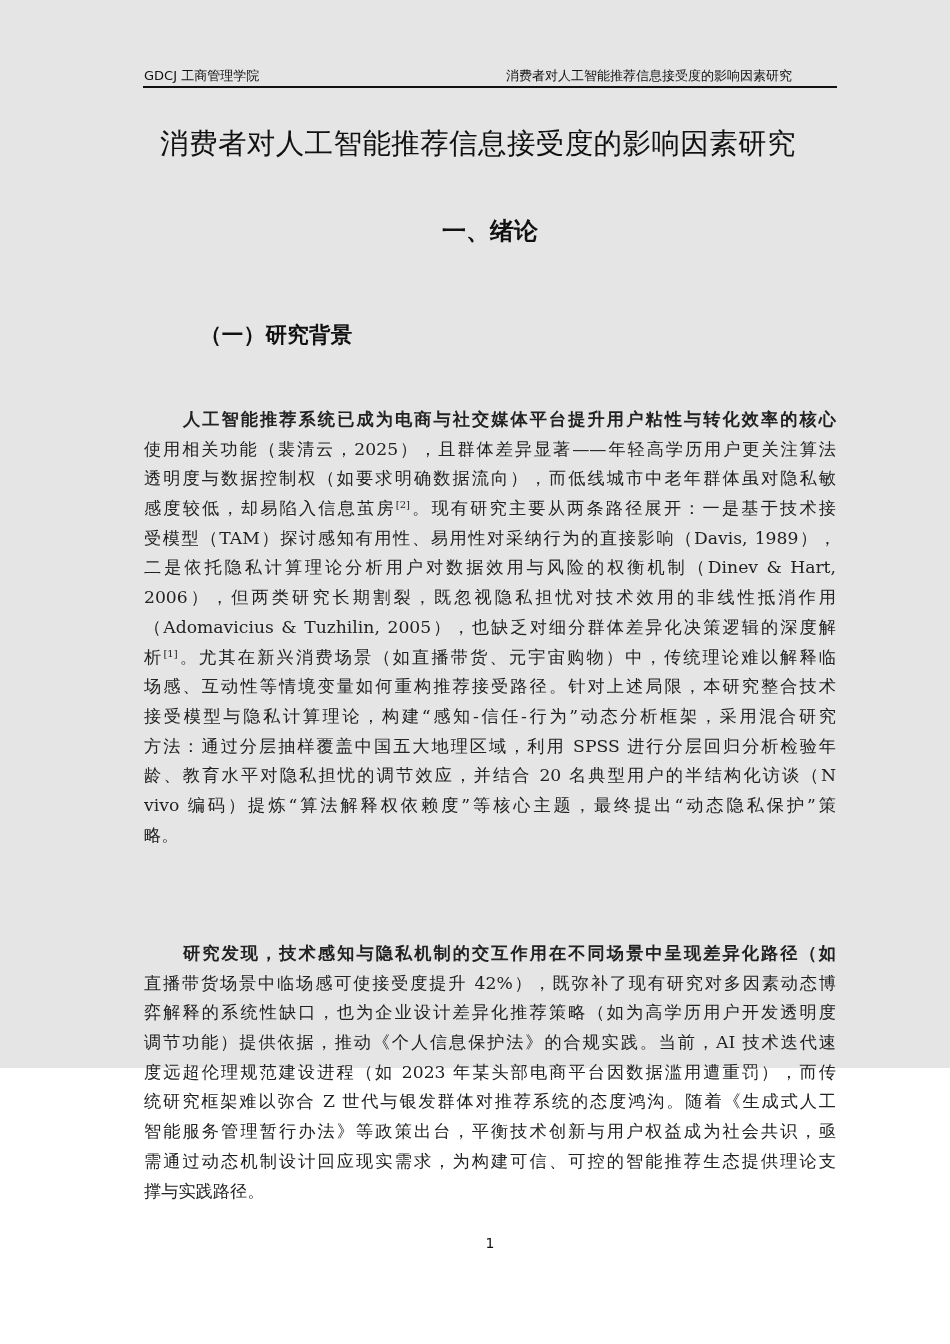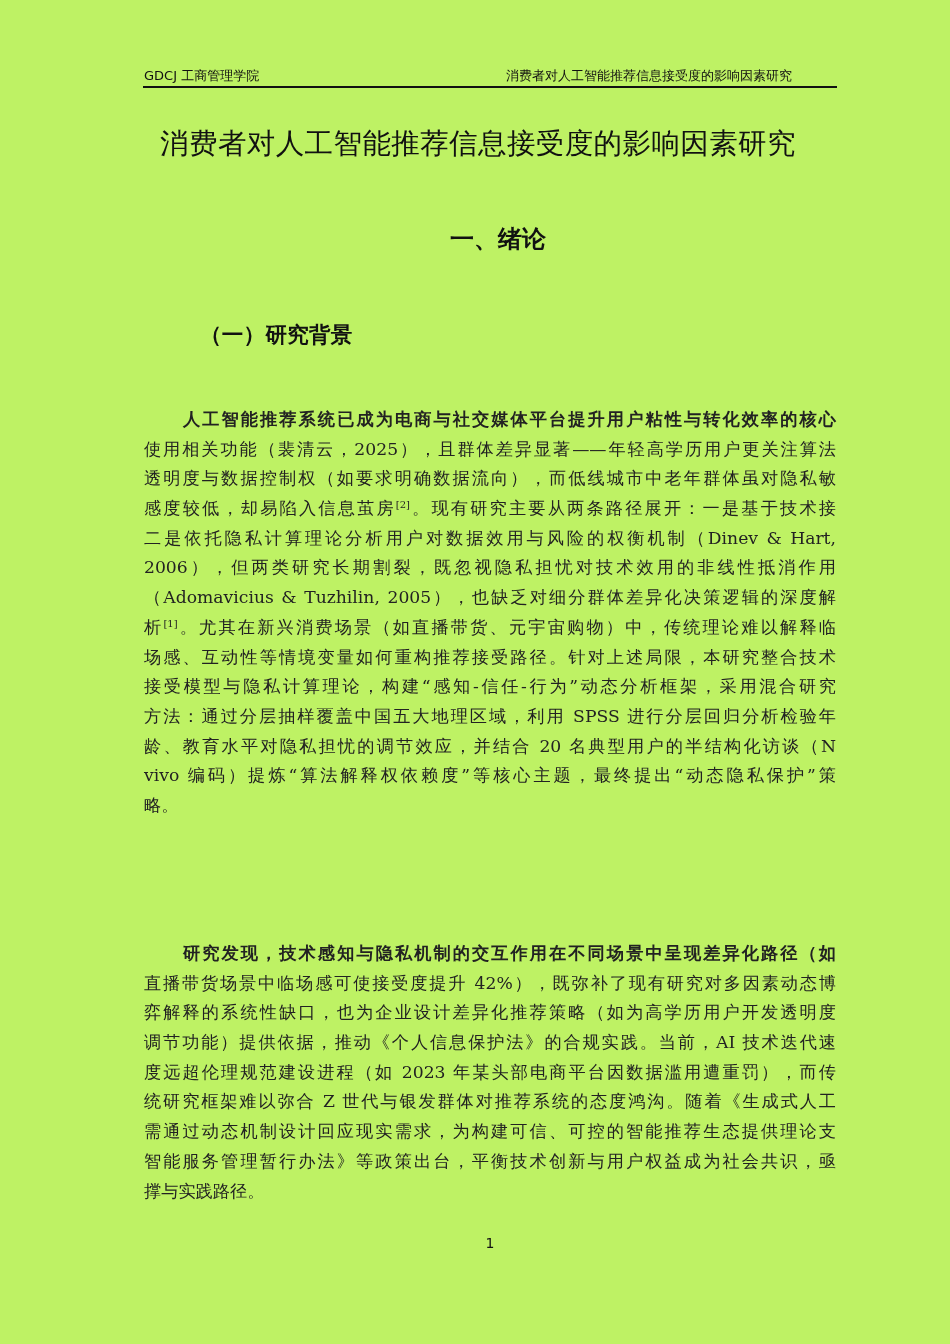--- a/index.html
+++ b/index.html
@@ -11,22 +11,22 @@
       width: 950px;
       height: 1344px;
       position: relative;
       overflow: hidden;
       color: #111111;
     }
     .page {
       position: absolute;
       left: 0; top: 0;
       width: 950px;
-      height: 1344px;
-      background: #bef264;
+      height: 1068px;
+      background: #e5e5e5;
     }
     .running-header {
       position: absolute;
       left: 143px;
       top: 66px;
       width: 694px;
       height: 20px;
       border-bottom: 2px solid #111111;
       font-family: "DejaVu Sans", "Liberation Sans", sans-serif;
       font-size: 13px;
@@ -60,21 +60,21 @@
     .chapter-heading {
       position: absolute;
       left: 390px;
       top: 212px;
       width: 200px;
       text-align: center;
       font-family: "DejaVu Sans", "Liberation Sans", sans-serif;
       font-size: 24px;
       font-weight: bold;
       line-height: 38px;
-      margin: 8px;
+      margin: 0;
     }
     .section-heading {
       position: absolute;
       left: 200px;
       top: 318px;
       width: 300px;
       font-family: "DejaVu Sans", "Liberation Sans", sans-serif;
       font-size: 21.5px;
       line-height: 34px;
       font-weight: bold;
@@ -137,39 +137,40 @@
 
   <h2 class="chapter-heading">一、绪论</h2>
 
   <h3 class="section-heading">（一）研究背景</h3>
 
   <div class="body-text para-1">
     <span class="line first">人工智能推荐系统已成为电商与社交媒体平台提升用户粘性与转化效率的核心</span>
     <span class="line">使用相关功能（裴清云，2025），且群体差异显著——年轻高学历用户更关注算法</span>
     <span class="line">透明度与数据控制权（如要求明确数据流向），而低线城市中老年群体虽对隐私敏</span>
     <span class="line"><span>感度较低，却易陷入信息茧房</span><sup class="cite">[2]</sup><span>。现有研究主要从两条路径展开：一是基于技术接</span></span>
+    <span class="line">受模型（TAM）探讨感知有用性、易用性对采纳行为的直接影响（Davis, 1989），</span>
     <span class="line">二是依托隐私计算理论分析用户对数据效用与风险的权衡机制（Dinev &amp; Hart,</span>
     <span class="line">2006），但两类研究长期割裂，既忽视隐私担忧对技术效用的非线性抵消作用</span>
     <span class="line">（Adomavicius &amp; Tuzhilin, 2005），也缺乏对细分群体差异化决策逻辑的深度解</span>
     <span class="line"><span>析</span><sup class="cite">[1]</sup><span>。尤其在新兴消费场景（如直播带货、元宇宙购物）中，传统理论难以解释临</span></span>
     <span class="line">场感、互动性等情境变量如何重构推荐接受路径。针对上述局限，本研究整合技术</span>
     <span class="line">接受模型与隐私计算理论，构建“感知-信任-行为”动态分析框架，采用混合研究</span>
     <span class="line">方法：通过分层抽样覆盖中国五大地理区域，利用 SPSS 进行分层回归分析检验年</span>
     <span class="line">龄、教育水平对隐私担忧的调节效应，并结合 20 名典型用户的半结构化访谈（N</span>
     <span class="line">vivo 编码）提炼“算法解释权依赖度”等核心主题，最终提出“动态隐私保护”策</span>
     <span class="line last">略。</span>
   </div>
 
   <div class="body-text para-2">
     <span class="line first">研究发现，技术感知与隐私机制的交互作用在不同场景中呈现差异化路径（如</span>
     <span class="line">直播带货场景中临场感可使接受度提升 42%），既弥补了现有研究对多因素动态博</span>
     <span class="line">弈解释的系统性缺口，也为企业设计差异化推荐策略（如为高学历用户开发透明度</span>
     <span class="line">调节功能）提供依据，推动《个人信息保护法》的合规实践。当前，AI 技术迭代速</span>
     <span class="line">度远超伦理规范建设进程（如 2023 年某头部电商平台因数据滥用遭重罚），而传</span>
     <span class="line">统研究框架难以弥合 Z 世代与银发群体对推荐系统的态度鸿沟。随着《生成式人工</span>
+    <span class="line">智能服务管理暂行办法》等政策出台，平衡技术创新与用户权益成为社会共识，亟</span>
     <span class="line">需通过动态机制设计回应现实需求，为构建可信、可控的智能推荐生态提供理论支</span>
-    <span class="line">智能服务管理暂行办法》等政策出台，平衡技术创新与用户权益成为社会共识，亟</span>
     <span class="line last">撑与实践路径。</span>
   </div>
 
   <div class="page-number">1</div>
 
 </div>
 
 </body></html>

